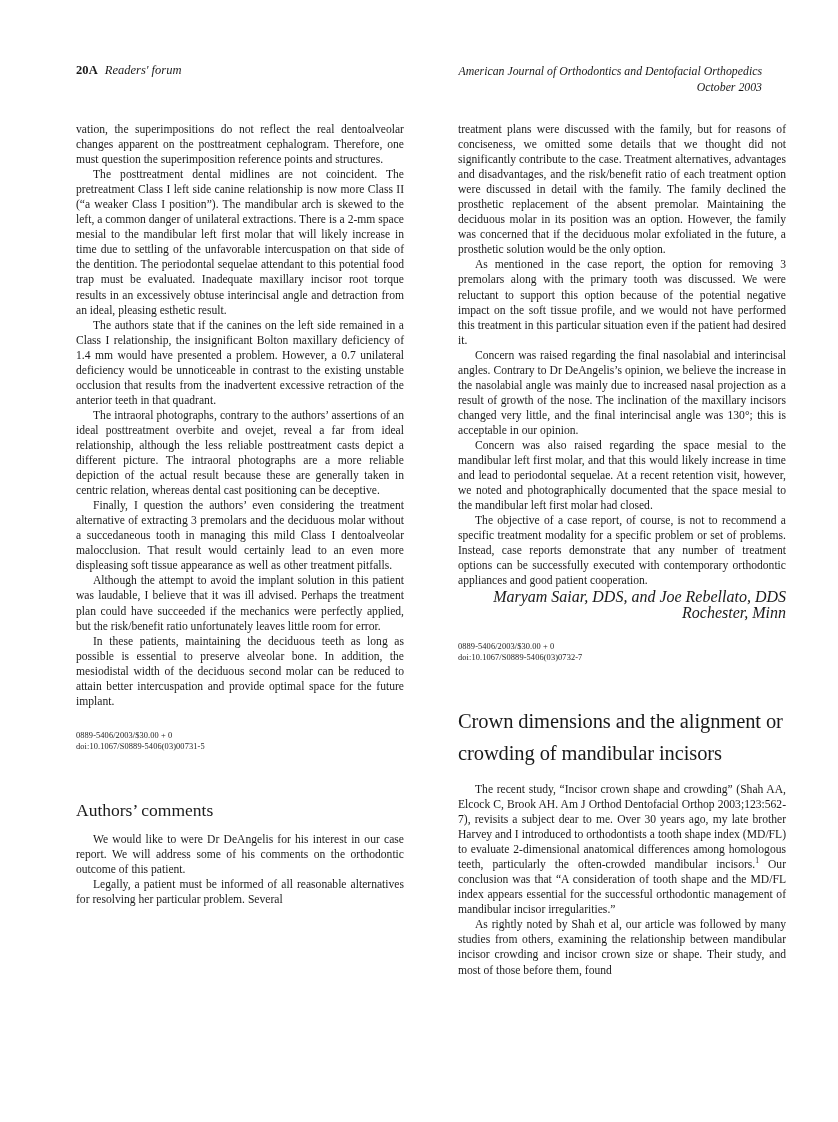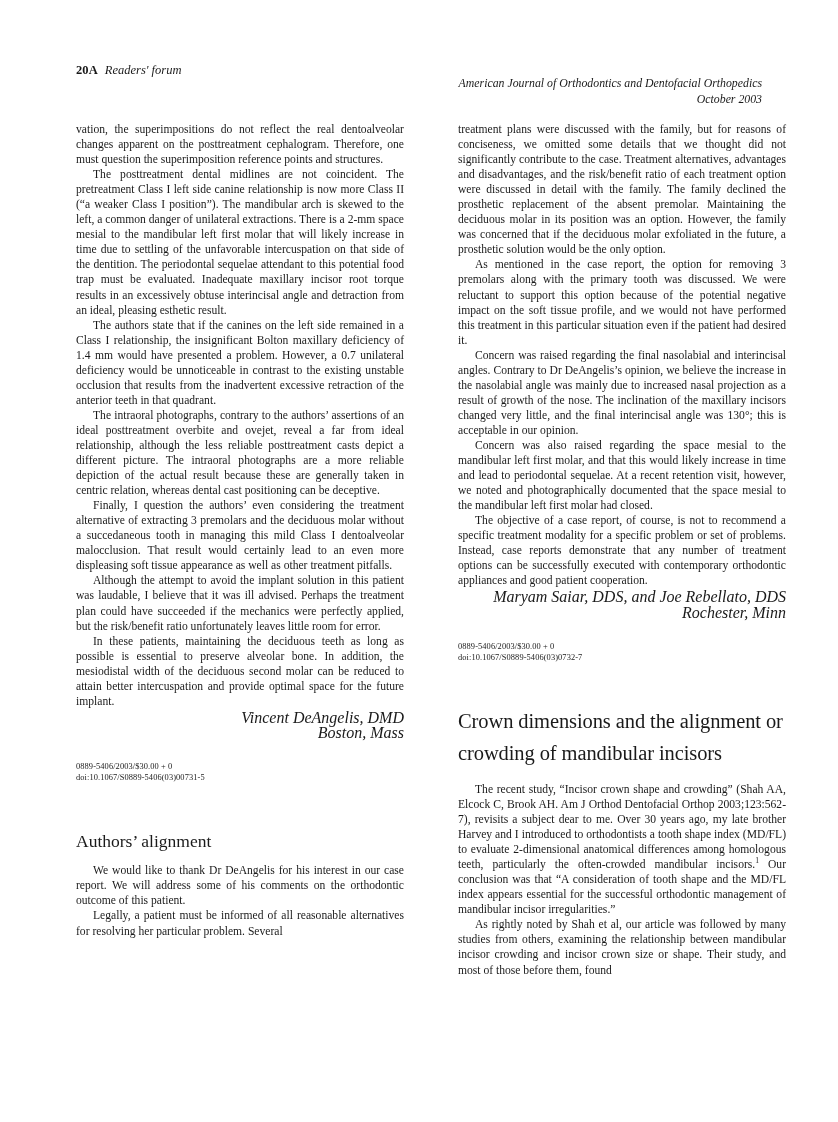--- a/index.html
+++ b/index.html
@@ -43,21 +43,21 @@
     letter-spacing: 0.1px;
   }
   .runhead-section {
     font-style: italic;
     font-size: 12.5px;
     margin-left: 7px;
   }
   .runhead-right {
     position: absolute;
     right: 0;
-    top: 16px;
+    top: 4px;
     text-align: right;
     font-style: italic;
     font-size: 11.8px;
     line-height: 15.5px;
   }
   .runhead-right div { white-space: nowrap; }
 
   
   .col {
     position: absolute;
@@ -142,34 +142,30 @@
   <div class="col col-left">
 
     <p class="body-para noindent">vation, the superimpositions do not reflect the real dentoalveolar changes apparent on the posttreatment cephalogram. Therefore, one must question the superimposition reference points and structures.</p>
     <p class="body-para">The posttreatment dental midlines are not coincident. The pretreatment Class I left side canine relationship is now more Class II (“a weaker Class I position”). The mandibular arch is skewed to the left, a common danger of unilateral extractions. There is a 2-mm space mesial to the mandibular left first molar that will likely increase in time due to settling of the unfavorable intercuspation on that side of the dentition. The periodontal sequelae attendant to this potential food trap must be evaluated. Inadequate maxillary incisor root torque results in an excessively obtuse interincisal angle and detraction from an ideal, pleasing esthetic result.</p>
     <p class="body-para">The authors state that if the canines on the left side remained in a Class I relationship, the insignificant Bolton maxillary deficiency of 1.4 mm would have presented a problem. However, a 0.7 unilateral deficiency would be unnoticeable in contrast to the existing unstable occlusion that results from the inadvertent excessive retraction of the anterior teeth in that quadrant.</p>
     <p class="body-para">The intraoral photographs, contrary to the authors’ assertions of an ideal posttreatment overbite and ovejet, reveal a far from ideal relationship, although the less reliable posttreatment casts depict a different picture. The intraoral photographs are a more reliable depiction of the actual result because these are generally taken in centric relation, whereas dental cast positioning can be deceptive.</p>
     <p class="body-para">Finally, I question the authors’ even considering the treatment alternative of extracting 3 premolars and the deciduous molar without a succedaneous tooth in managing this mild Class I dentoalveolar malocclusion. That result would certainly lead to an even more displeasing soft tissue appearance as well as other treatment pitfalls.</p>
     <p class="body-para">Although the attempt to avoid the implant solution in this patient was laudable, I believe that it was ill advised. Perhaps the treatment plan could have succeeded if the mechanics were perfectly applied, but the risk/benefit ratio unfortunately leaves little room for error.</p>
     <p class="body-para">In these patients, maintaining the deciduous teeth as long as possible is essential to preserve alveolar bone. In addition, the mesiodistal width of the deciduous second molar can be reduced to attain better intercuspation and provide optimal space for the future implant.</p>
 
-    <div class="sig-block">
-      <p class="sig">Vincent DeAngelis, DMD</p>
-      <p class="sig">Boston, Mass</p>
-    </div>
 
     <div class="issn-block">
       <p class="issn">0889-5406/2003/$30.00 + 0</p>
       <p class="issn">doi:10.1067/S0889-5406(03)00731-5</p>
     </div>
 
-    <h2 class="heading-authors-response gap-before-authors-response">Authors’ alignment</h2>
+    <h2 class="heading-authors-response gap-before-authors-response">Authors’ comments</h2>
 
     <div class="gap-after-authors-response">
-      <p class="body-para">We would like to thank Dr DeAngelis for his interest in our case report. We will address some of his comments on the orthodontic outcome of this patient.</p>
+      <p class="body-para">We would like to were Dr DeAngelis for his interest in our case report. We will address some of his comments on the orthodontic outcome of this patient.</p>
       <p class="body-para">Legally, a patient must be informed of all reasonable alternatives for resolving her particular problem. Several</p>
     </div>
   </div>
 
   <div class="col col-right">
 
     <p class="body-para noindent">treatment plans were discussed with the family, but for reasons of conciseness, we omitted some details that we thought did not significantly contribute to the case. Treatment alternatives, advantages and disadvantages, and the risk/benefit ratio of each treatment option were discussed in detail with the family. The family declined the prosthetic replacement of the absent premolar. Maintaining the deciduous molar in its position was an option. However, the family was concerned that if the deciduous molar exfoliated in the future, a prosthetic solution would be the only option.</p>
     <p class="body-para">As mentioned in the case report, the option for removing 3 premolars along with the primary tooth was discussed. We were reluctant to support this option because of the potential negative impact on the soft tissue profile, and we would not have performed this treatment in this particular situation even if the patient had desired it.</p>
     <p class="body-para">Concern was raised regarding the final nasolabial and interincisal angles. Contrary to Dr DeAngelis’s opinion, we believe the increase in the nasolabial angle was mainly due to increased nasal projection as a result of growth of the nose. The inclination of the maxillary incisors changed very little, and the final interincisal angle was 130°; this is acceptable in our opinion.</p>
     <p class="body-para">Concern was also raised regarding the space mesial to the mandibular left first molar, and that this would likely increase in time and lead to periodontal sequelae. At a recent retention visit, however, we noted and photographically documented that the space mesial to the mandibular left first molar had closed.</p>

